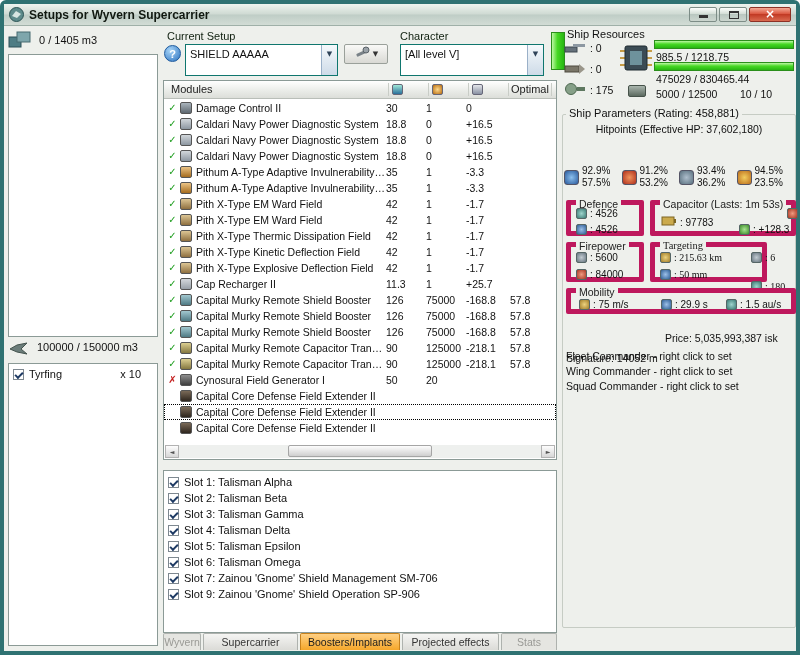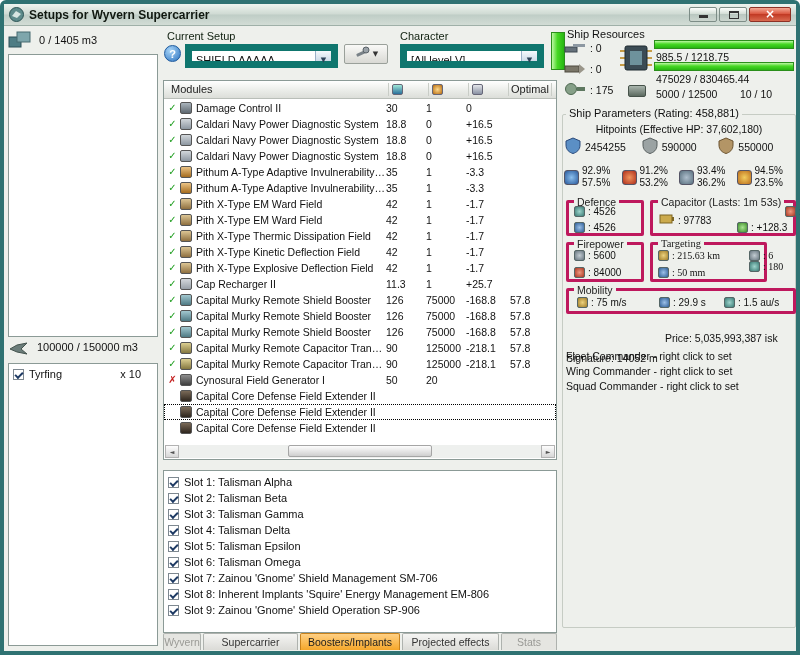--- a/index.html
+++ b/index.html
@@ -40,21 +40,21 @@
   .cb.checked::after { content:""; position:absolute; left:1px; top:2px; width:6px; height:3px;
                        border-left:2px solid #1e3a64; border-bottom:2px solid #1e3a64; transform:rotate(-45deg); }
 
   
   .lbl { position:absolute; font-size:11px; color:#102010; }
   .lbl-setup { left:163px; top:4px; }
   .lbl-char  { left:396px; top:4px; }
   .help-btn { position:absolute; left:160px; top:19px; width:17px; height:17px; border-radius:50%;
               background:radial-gradient(circle at 35% 30%,#a6d4f8,#2f74c0); border:1px solid #1d5a9e;
               color:#fff; font-weight:bold; font-size:11px; text-align:center; line-height:16px; }
-  .combo { position:absolute; height:24px; background:#fff; border:7px solid #0f766e; display:flex; }
+  .combo { position:absolute; height:32px; background:#fff; border:1px solid #0f766e; display:flex; }
   .combo-setup { left:181px; top:18px; width:153px; }
   .combo-char  { left:396px; top:18px; width:144px; }
   .combo-text { flex:1; line-height:18px; padding-left:4px; white-space:nowrap; overflow:hidden; }
   .combo-arrow { width:16px; background:linear-gradient(#f5f9fc,#cedbe8); border-left:1px solid #9ab0c8;
                  font-size:7px; line-height:18px; text-align:center; color:#2e4258; }
   .tool-btn { position:absolute; left:340px; top:18px; width:44px; height:20px; display:flex; align-items:center;
               justify-content:center; gap:3px; background:linear-gradient(#f9f9f7,#d9d9d4); border:1px solid #9aa09a; border-radius:2px; }
   .tool-arrow { font-size:7px; color:#333; }
   .vbar { position:absolute; left:547px; top:6px; width:14px; height:38px; border:1px solid #2a8f1a;
           background:linear-gradient(90deg,#bdf7a4,#46d824 45%,#27b512); }
@@ -135,21 +135,21 @@
   .hp-cell { flex:1; display:flex; align-items:center; gap:3px; font-size:10.5px; }
   .resist-row { position:absolute; left:560px; top:139px; width:230px; display:flex; }
   .resist-cell { flex:1; display:flex; align-items:center; gap:3px; }
   .ric { width:15px; height:15px; border-radius:3px; border:1px solid #556; }
   .ric-em        { background:radial-gradient(#8cc0ee,#2a5a9c); }
   .ric-thermal   { background:radial-gradient(#f0945c,#ae2e1c); }
   .ric-kinetic   { background:radial-gradient(#aebecc,#58707e); }
   .ric-explosive { background:radial-gradient(#f2cc5e,#bc6e1c); }
   .rvals { display:flex; flex-direction:column; font-size:10px; line-height:12px; }
 
-  .gbox { position:absolute; border:3px solid #be185d; border-radius:2px; }
+  .gbox { position:absolute; border:5px solid #be185d; border-radius:2px; }
   .gb-label { position:absolute; top:-7px; left:5px; background:#eef0ec; padding:0 3px; font-size:10.5px; color:#222; white-space:nowrap; }
   .defence-box   { left:562px; top:174px; width:78px;  height:36px; }
   .capacitor-box { left:646px; top:174px; width:146px; height:36px; }
   .firepower-box { left:562px; top:216px; width:78px;  height:40px; }
   .targeting-box { left:646px; top:216px; width:117px; height:40px;font-family:Liberation Serif, serif; }
   .mobility-box  { left:562px; top:262px; width:230px; height:26px; }
   .stat { position:absolute; display:flex; align-items:center; gap:3px; font-size:10px; white-space:nowrap; }
   .sic { width:11px; height:11px; border-radius:2px; border:1px solid #566; flex:0 0 11px; }
   .sic-teal  { background:radial-gradient(#9ed4cc,#3a7a74); }
   .sic-gold  { background:radial-gradient(#ecd27e,#a07c28); }
@@ -474,24 +474,20 @@
         <div class="imp-row">
           <span class="cb checked"></span>
           <span class="imp-label">Slot 6: Talisman Omega</span>
         </div>
         <div class="imp-row">
           <span class="cb checked"></span>
           <span class="imp-label">Slot 7: Zainou 'Gnome' Shield Management SM-706</span>
         </div>
         <div class="imp-row">
           <span class="cb checked"></span>
-          <span class="imp-label">Slot 8: Inherent Implants 'Squire' Energy Management EM-806</span>
-        </div>
-        <div class="imp-row">
-          <span class="cb checked"></span>
           <span class="imp-label">Slot 9: Zainou 'Gnome' Shield Operation SP-906</span>
         </div>
       </div>
     <div class="tabstrip" id="tabstrip">
         <div class="tab disabled">Wyvern</div>
         <div class="tab normal">Supercarrier</div>
         <div class="tab active">Boosters/Implants</div>
         <div class="tab normal">Projected effects</div>
         <div class="tab disabled">Stats</div>
       </div>
@@ -545,40 +541,20 @@
       <div class="res-text t2">475029 / 830465.44</div>
       <span class="dbay-icon"></span>
       <div class="res-text t3">5000 / 12500</div>
       <div class="res-text t4">10 / 10</div>
     </div>
 
     <div class="params-box"></div>
     <div class="params-title">Ship Parameters (Rating: 458,881)</div>
     <div class="hp-title">Hitpoints (Effective HP: 37,602,180)</div>
 
-    <div class="hp-row">
-      <div class="hp-cell">
-        <span><svg width="18" height="17">
-              <path d="M9 1 L16 4 V8 C16 13 12.5 15.5 9 16.5 C5.5 15.5 2 13 2 8 V4 Z" fill="#5b8fc5" stroke="#29497a"></path>
-            </svg></span>
-        <span>2454255</span>
-      </div>
-      <div class="hp-cell">
-        <span><svg width="18" height="17">
-              <path d="M9 1 L16 4 V8 C16 13 12.5 15.5 9 16.5 C5.5 15.5 2 13 2 8 V4 Z" fill="#9ba3a3" stroke="#565e5e"></path>
-            </svg></span>
-        <span>590000</span>
-      </div>
-      <div class="hp-cell">
-        <span><svg width="18" height="17">
-              <path d="M9 1 L16 4 V8 C16 13 12.5 15.5 9 16.5 C5.5 15.5 2 13 2 8 V4 Z" fill="#b39566" stroke="#6b5330"></path>
-            </svg></span>
-        <span>550000</span>
-      </div>
-    </div>
 
     <div class="resist-row" id="resist-row">
         <div class="resist-cell">
           <span class="ric ric-em"></span>
           <span class="rvals">
             <span class="rv">92.9%</span>
             <span class="rv">57.5%</span>
           </span>
         </div>
         <div class="resist-cell">
@@ -654,21 +630,21 @@
         <span>: 215.63 km</span>
       </span>
       <span class="stat" style="left:96px;top:5px;">
         <span class="sic sic-gray"></span>
         <span>: 6</span>
       </span>
       <span class="stat" style="left:5px;top:22px;">
         <span class="sic sic-blue"></span>
         <span>: 50 mm</span>
       </span>
-      <span class="stat" style="left:96px;top:16px;">
+      <span class="stat" style="left:96px;top:34px;">
         <span class="sic sic-teal"></span>
         <span>: 180</span>
       </span>
     </div>
 
     <div class="gbox mobility-box">
       <span class="gb-label">Mobility</span>
       <span class="stat" style="left:8px;top:6px;">
         <span class="sic sic-gold"></span>
         <span>: 75 m/s</span>

